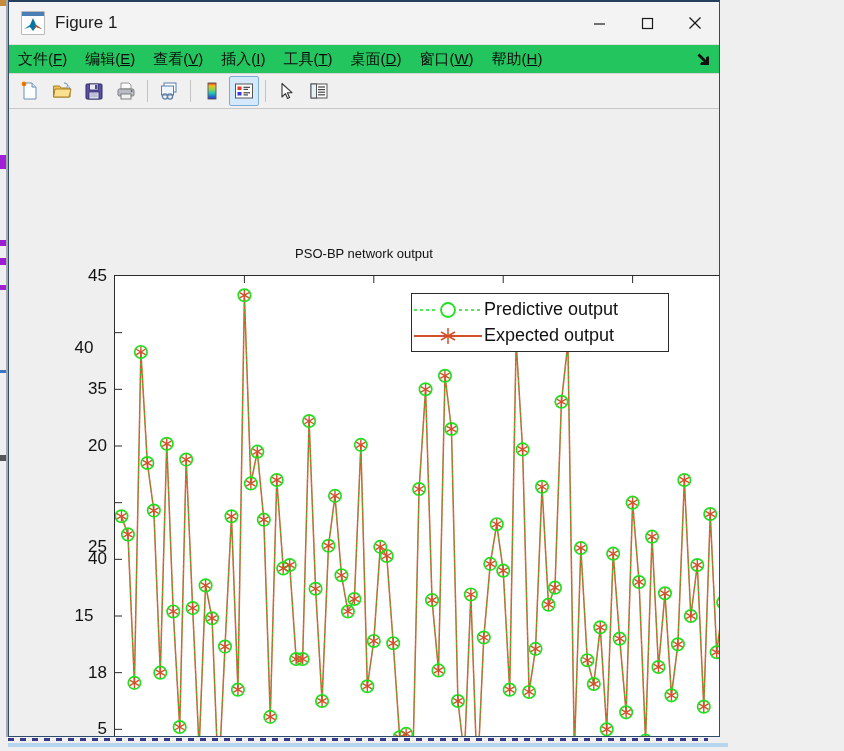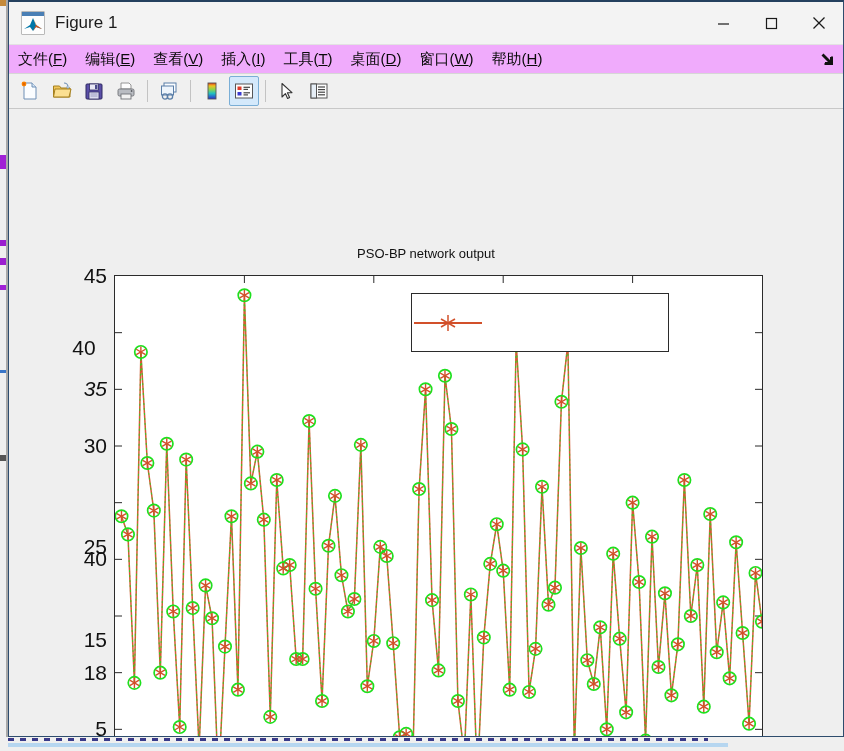--- a/index.html
+++ b/index.html
@@ -14,21 +14,21 @@
   #bg-strip .b1{position:absolute;left:0;top:0;width:6px;height:6px;background:#c58a3a;}
   #bg-strip .b2{position:absolute;left:0;top:155px;width:6px;height:14px;background:#a021d6;}
   #bg-strip .b3{position:absolute;left:0;top:240px;width:6px;height:6px;background:#9b1fd0;}
   #bg-strip .b4{position:absolute;left:0;top:258px;width:6px;height:7px;background:#9b1fd0;}
   #bg-strip .b5{position:absolute;left:0;top:285px;width:6px;height:5px;background:#a021d6;}
   #bg-strip .b6{position:absolute;left:0;top:370px;width:6px;height:3px;background:#3a76c8;}
   #bg-strip .b7{position:absolute;left:0;top:455px;width:6px;height:6px;background:#555;}
 
   
   #window{
-    position:absolute;left:8px;top:0;width:836px;height:737px;
+    position:absolute;left:8px;top:0;width:712px;height:737px;
     background:#f3f3f3;
     border:1px solid #2e4c6d;
     border-top:2px solid #24405e;
     box-sizing:border-box;
     display:flex;flex-direction:column;
   }
   
   #titlebar{
     height:42px;flex:0 0 42px;display:flex;align-items:center;
     background:#f3f3f3;
@@ -38,21 +38,21 @@
             background:#fdfdfd;border:1px solid #b9b9b9;border-radius:1px;overflow:hidden;}
   #app-icon .bar{position:absolute;left:0;top:0;width:100%;height:4px;background:#4a7fb5;}
   #app-icon svg{position:absolute;left:1px;top:4px;}
   #title-text{margin-left:10px;font-size:17px;color:#1a1a1a;font-weight:400;}
   #wincontrols{margin-left:auto;display:flex;height:42px;}
   .wc{width:48px;height:42px;display:flex;align-items:center;justify-content:center;cursor:default;}
 
   
   #menubar{
     height:28px;flex:0 0 28px;display:flex;align-items:center;
-    background:#f0abfc;border-bottom:1px solid #d6d6d6;position:relative;
+    background:#22c55e;border-bottom:1px solid #d6d6d6;position:relative;
   }
   .menu-item{padding:0 9px;font-size:15px;color:#0b0b0b;line-height:28px;white-space:nowrap;cursor:default;}
   .menu-item u{text-decoration:underline;}
   #dock-arrow{position:absolute;right:8px;top:6px;width:16px;height:16px;}
 
   
   #toolbar{
     height:34px;flex:0 0 34px;display:flex;align-items:center;
     background:#f0f0f0;border-bottom:1px solid #c8c8c8;padding-left:5px;
   }
@@ -64,21 +64,21 @@
   
   #figure{flex:1 1 auto;position:relative;background:#efefef;overflow:hidden;}
   #plotframe{
     position:absolute;left:105px;top:166px;width:649px;height:512px;
     background:#ffffff;border:1px solid #2b2b2b;box-sizing:border-box;
   }
   #chart-title{
     position:absolute;left:0;right:0;top:137px;text-align:center;
     font-size:13px;color:#111;
   }
-  .ytick-label{position:absolute;right:0;font-size:21px;color:#111;text-align:right;
+  .ytick-label{position:absolute;right:0;font-size:17px;color:#111;text-align:right;
                width:46px;transform:translateY(-50%);}
   #ytick-wrap{position:absolute;left:48px;top:0;width:50px;height:751px;}
 
   
   #legend{
     position:absolute;left:402px;top:184px;width:258px;height:59px;
     background:#fff;border:1px solid #2b2b2b;box-sizing:border-box;
     display:flex;flex-direction:column;justify-content:center;
   }
   .leg-row{display:flex;align-items:center;height:26px;}
@@ -241,25 +241,25 @@
     </div>
   </div>
 
   <div id="figure">
 
     <div id="chart-title">PSO-BP network output</div>
 
     <div id="ytick-wrap">
         <div class="ytick-label" style="top: 620.333px;">5</div>
         <div class="ytick-label" style="top: 563.667px;">18</div>
-        <div class="ytick-label" style="top: 531px;">15</div>
+        <div class="ytick-label" style="top: 507px; text-align: center;">15</div>
         <div class="ytick-label" style="top: 450.333px;">40</div>
         <div class="ytick-label" style="top: 390px; margin-top: 48px;">25</div>
-        <div class="ytick-label" style="top: 337px;">30</div>
-        <div class="ytick-label" style="top: 280.333px; font-style: italic;">35</div>
+        <div class="ytick-label" style="top: 337px;">20</div>
+        <div class="ytick-label" style="top: 280.333px;">35</div>
         <div class="ytick-label" style="top: 239px; text-align: center;">40</div>
         <div class="ytick-label" style="top: 167px;">45</div>
       </div>
 
     <div id="plotframe">
       <svg id="plot-svg" width="647" height="510" viewBox="0 0 647 510">
           <g stroke="#2b2b2b" stroke-width="1">
             <line x1="129.4" x2="129.4" y1="0" y2="7"></line>
             <line x1="129.4" x2="129.4" y1="510" y2="503"></line>
             <line x1="258.8" x2="258.8" y1="0" y2="7"></line>
@@ -691,28 +691,39 @@
             <line x1="651.676537180436" y1="342.96666666666664" x2="642.323462819564" y2="348.3666666666666"></line>
             <line x1="651.676537180436" y1="348.3666666666666" x2="642.323462819564" y2="342.96666666666664"></line>
           </g>
         </svg>
     </div>
 
     <div id="legend">
       <div class="leg-row">
         <div class="leg-sample">
           <svg width="72" height="24" viewBox="0 0 72 24">
+            <line x1="2" y1="12" x2="25" y2="12" stroke="#1ee01e" stroke-width="1.6" stroke-dasharray="3,3"></line>
+            <line x1="47" y1="12" x2="70" y2="12" stroke="#1ee01e" stroke-width="1.6" stroke-dasharray="3,3"></line>
+            <circle cx="36" cy="12" r="7" fill="none" stroke="#1ee01e" stroke-width="1.8"></circle>
+          </svg>
+        </div>
+        <div class="leg-label">Predictive output</div>
+      </div>
+      <div class="leg-row">
+        <div class="leg-sample">
+          <svg width="72" height="24" viewBox="0 0 72 24">
             <line x1="2" y1="12" x2="70" y2="12" stroke="#d2502a" stroke-width="1.8"></line>
             <g stroke="#d2502a" stroke-width="1.5">
               <line x1="36" y1="4" x2="36" y2="20"></line>
               <line x1="29" y1="8" x2="43" y2="16"></line>
               <line x1="29" y1="16" x2="43" y2="8"></line>
             </g>
           </svg>
         </div>
+        <div class="leg-label">Expected output</div>
       </div>
     </div>
 
   </div>
 </div>
 
 <div id="bottom-strip">
   <div class="dash"></div>
   <div class="bar2"></div>
 </div>

